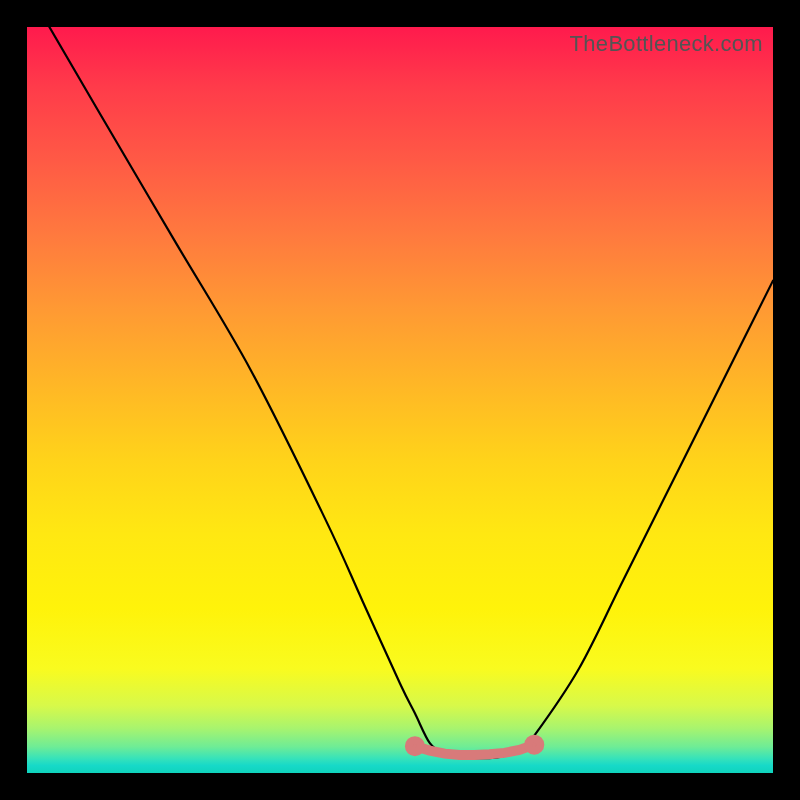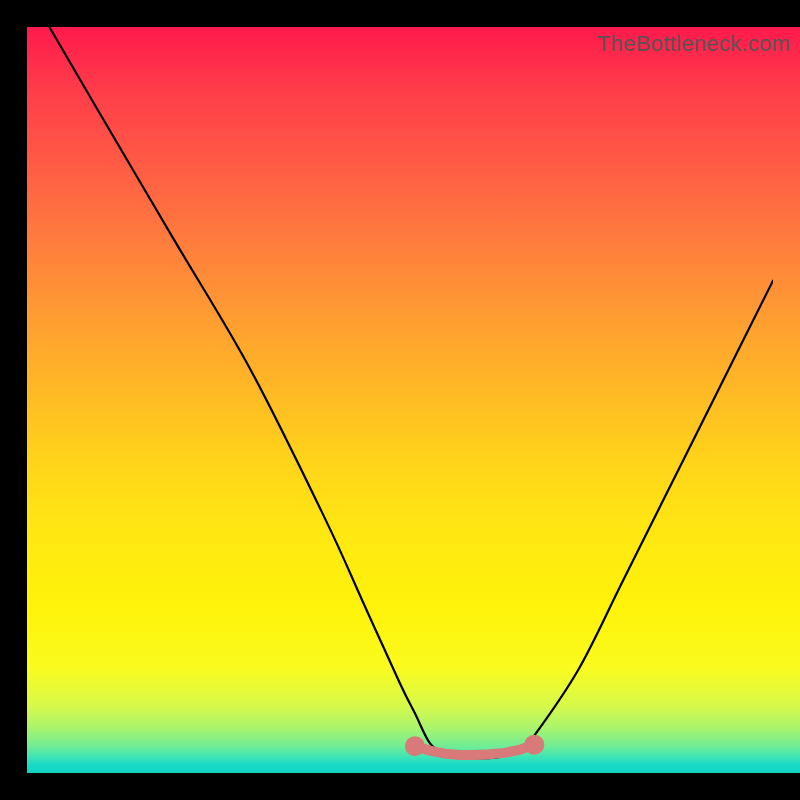--- a/index.html
+++ b/index.html
@@ -37,21 +37,20 @@
       #fff30a 78%,
       #f9fb1f 86%,
       #d7f94a 91%,
       #a8f46e 94%,
       #6eec96 96.5%,
       #38e3b9 98%,
       #17d9c8 99%,
       #0fd4bd 100%
     );
     overflow: hidden;
-    padding-left: 28px;
   }
   .watermark {
     position: absolute;
     top: 4px;
     right: 10px;
     color: #545454;
     font-size: 22px;
     font-weight: 500;
     letter-spacing: 0.3px;
   }

